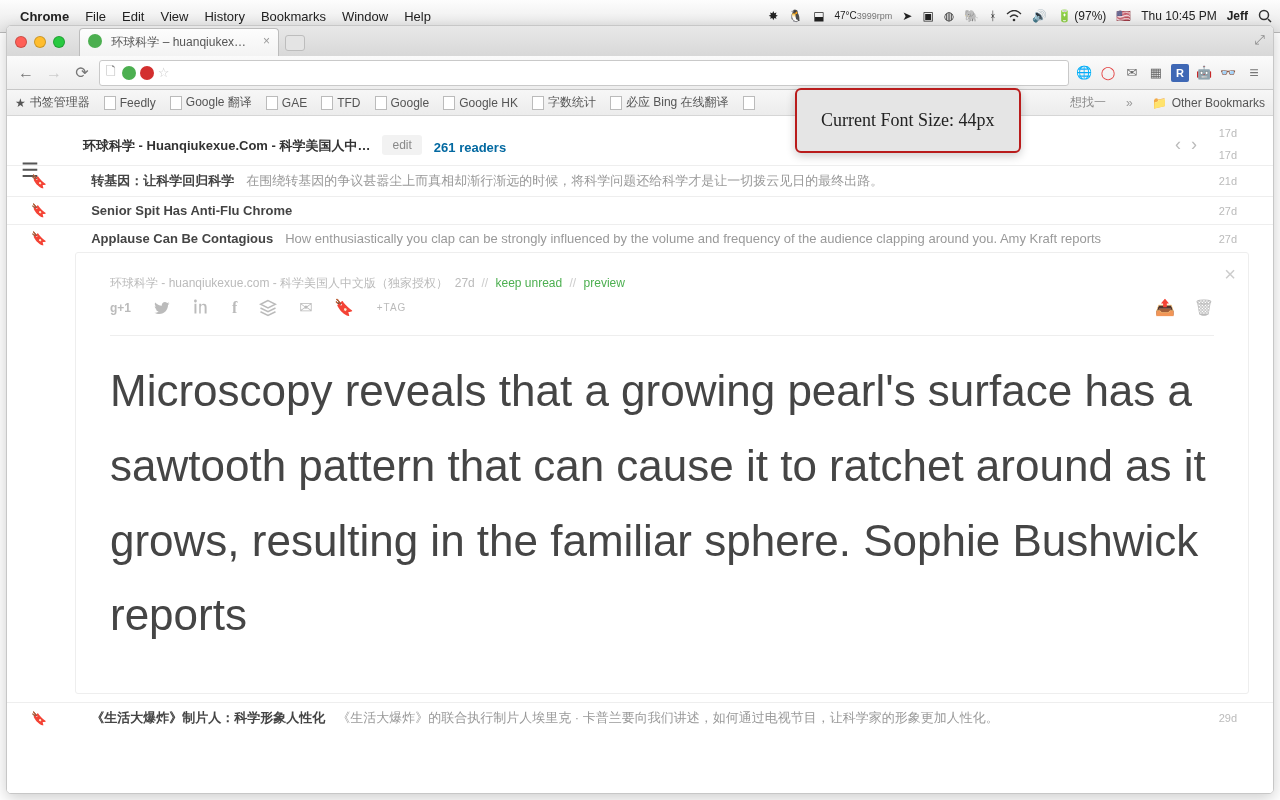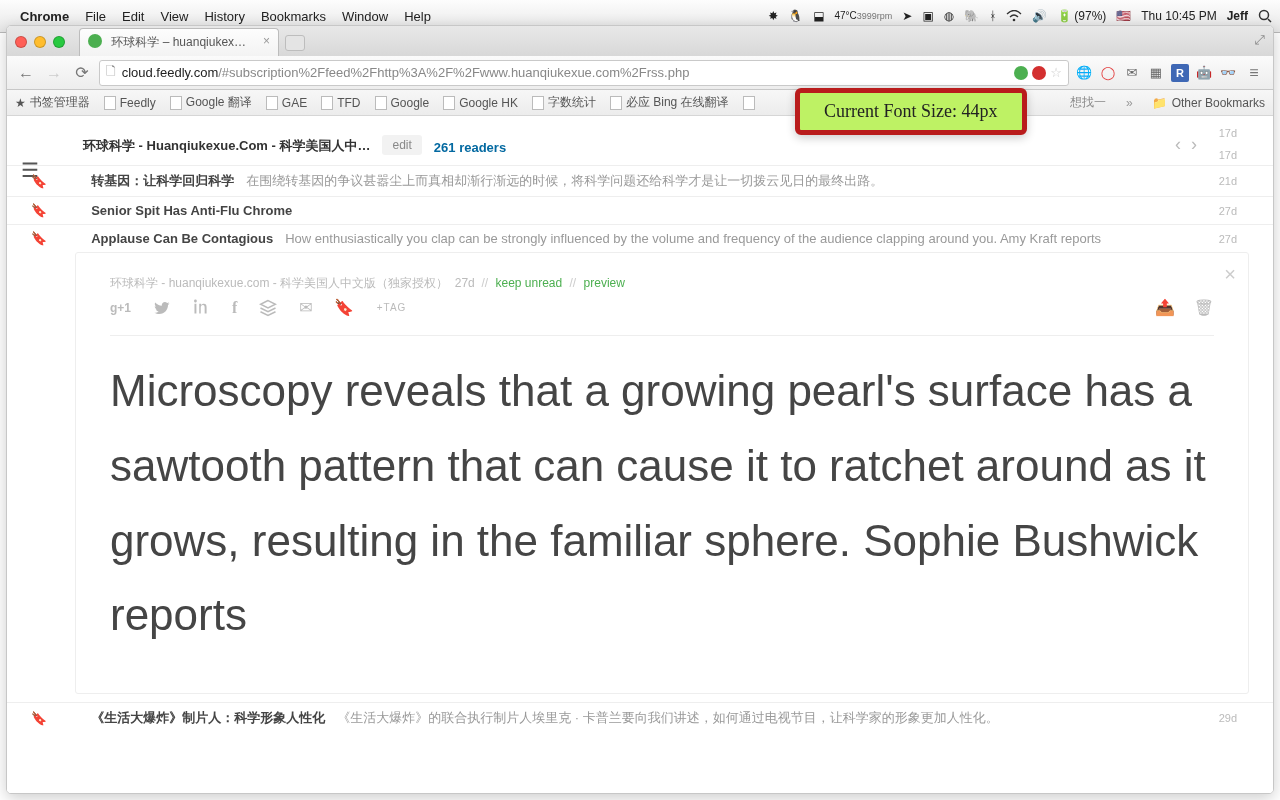--- a/index.html
+++ b/index.html
@@ -65,21 +65,21 @@
 .meta{font-size:12px;color:#bbb;margin-bottom:6px;}
 .meta a{color:#4caf50;text-decoration:none;margin:0 4px;}
 .meta .sep{color:#ccc;}
 .art-title{font-size:26px;font-weight:700;color:#4a4a4a;margin-bottom:24px;}
 .share{display:flex;align-items:center;gap:22px;color:#bbb;font-size:16px;margin-bottom:18px;padding-bottom:18px;border-bottom:1px solid #eee;}
 .share .tag{font-size:10px;letter-spacing:1px;}
 .share .ra{margin-left:auto;display:flex;gap:18px;}
 .body{font-size:44px;line-height:1.7;color:#454545;font-weight:400;}
 
 
-.tooltip{position:absolute;top:88px;left:795px;background:#bef264;border:5px solid #b91c1c;border-radius:6px;box-shadow:0 3px 10px rgba(0,0,0,.2);padding:8px 24px;font-size:18px;font-family:Georgia,serif;color:#222;z-index:50;}
+.tooltip{position:absolute;top:88px;left:795px;background:#e5e5e5;border:2px solid #b91c1c;border-radius:6px;box-shadow:0 3px 10px rgba(0,0,0,.2);padding:20px 24px;font-size:18px;font-family:Georgia,serif;color:#222;z-index:50;}
 svg{display:block;}
 </style>
 </head>
 <body>
 
 <div class="menubar">
   <span class="apple"></span>
   <span class="app">Chrome</span>
   <span class="mi">File</span>
   <span class="mi">Edit</span>
@@ -138,21 +138,20 @@
     <div style="flex:1"></div>
     <span style="margin:0 8px 8px 0;color:#888">⤢</span>
   </div>
 
   <div class="toolbar">
     <span class="tb-btn">←</span>
     <span class="tb-btn disabled">→</span>
     <span class="tb-btn">⟳</span>
     <div class="omnibox">
       <span class="lock">🗋</span>
-      <span class="url"><span class="host">cloud.feedly.com</span><span class="rest">/#subscription%2Ffeed%2Fhttp%3A%2F%2Fwww.huanqiukexue.com%2Frss.php</span></span>
       <span class="ext">
         <span class="ob-dot" style="background:#4caf50"></span>
         <span class="ob-dot" style="background:#d32f2f"></span>
         <span class="ob-star">☆</span>
       </span>
     </div>
     <div class="ext-icons">
       <span style="color:#4db0e6">🌐</span>
       <span style="color:#e34747">◯</span>
       <span>✉︎</span>

